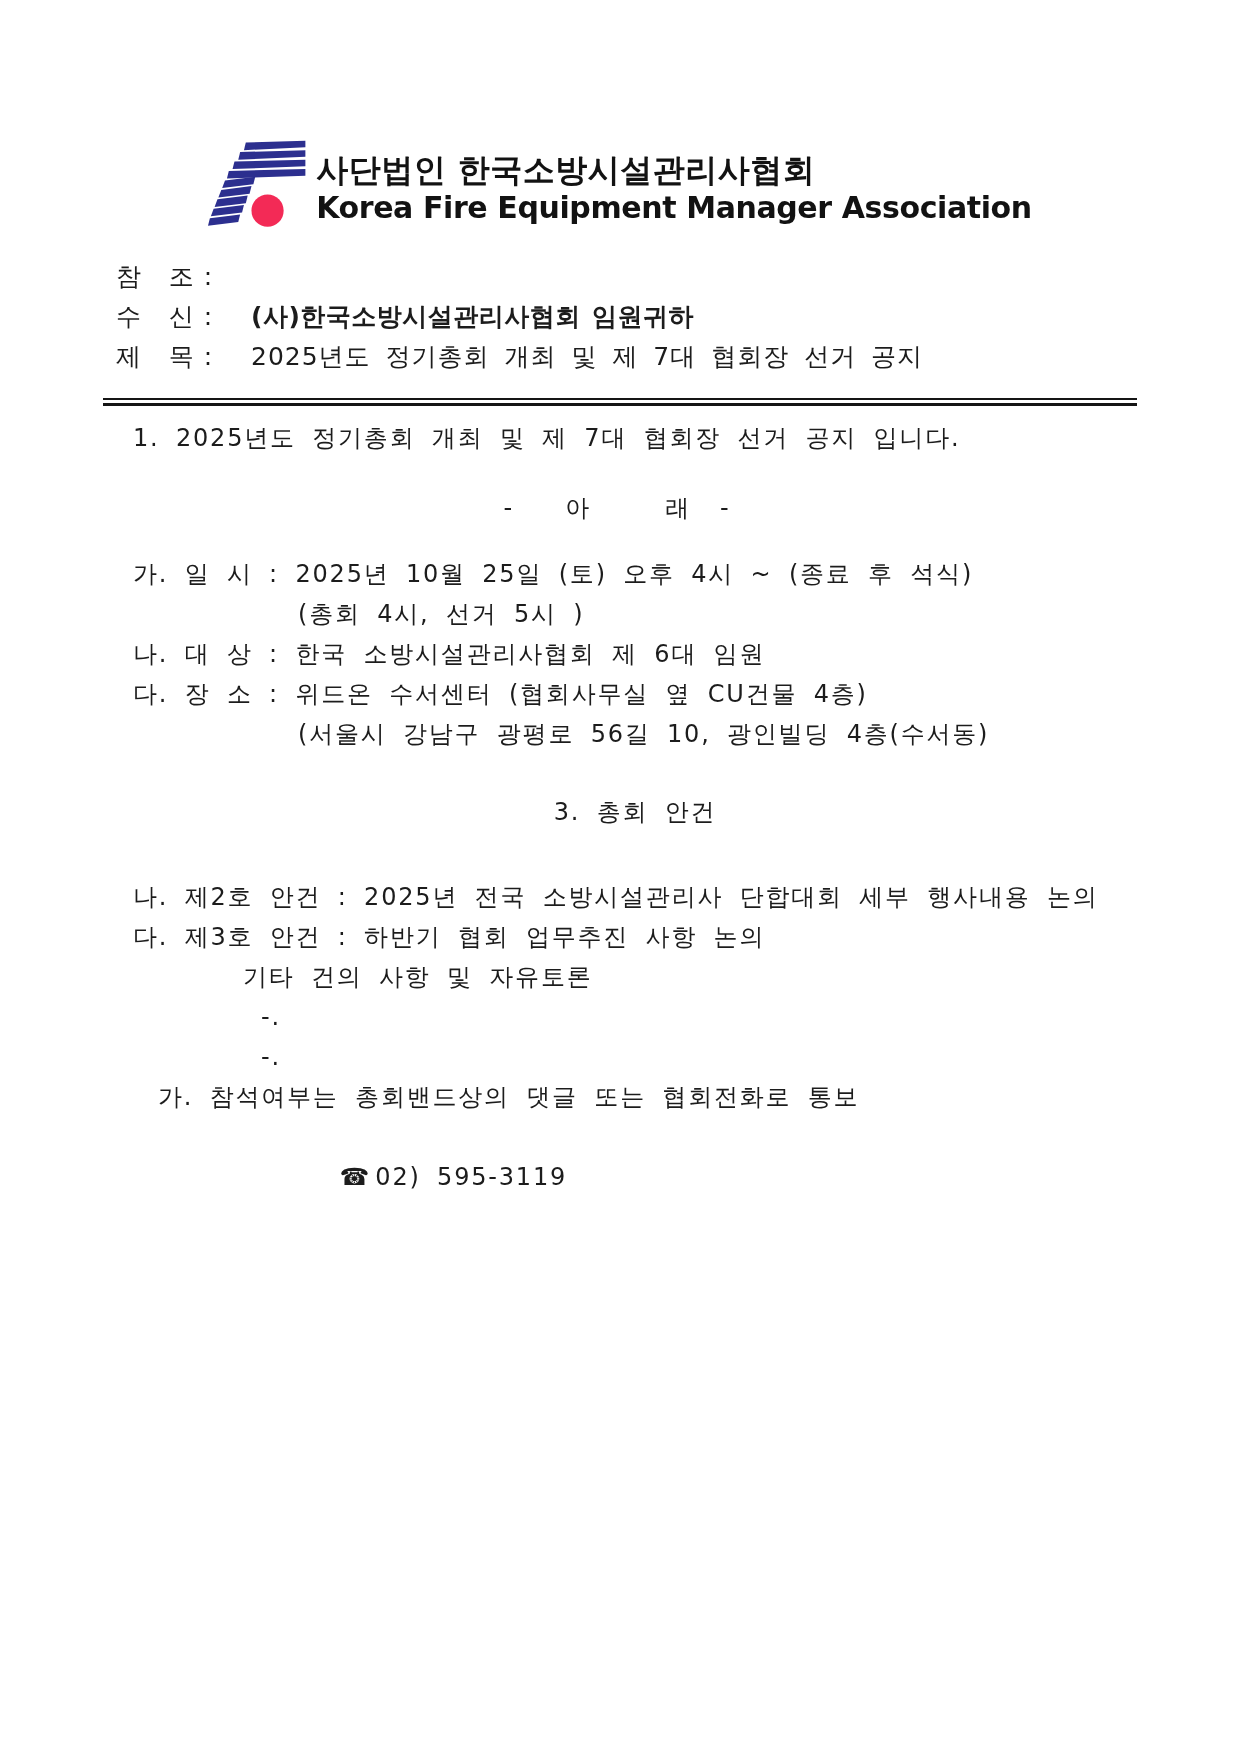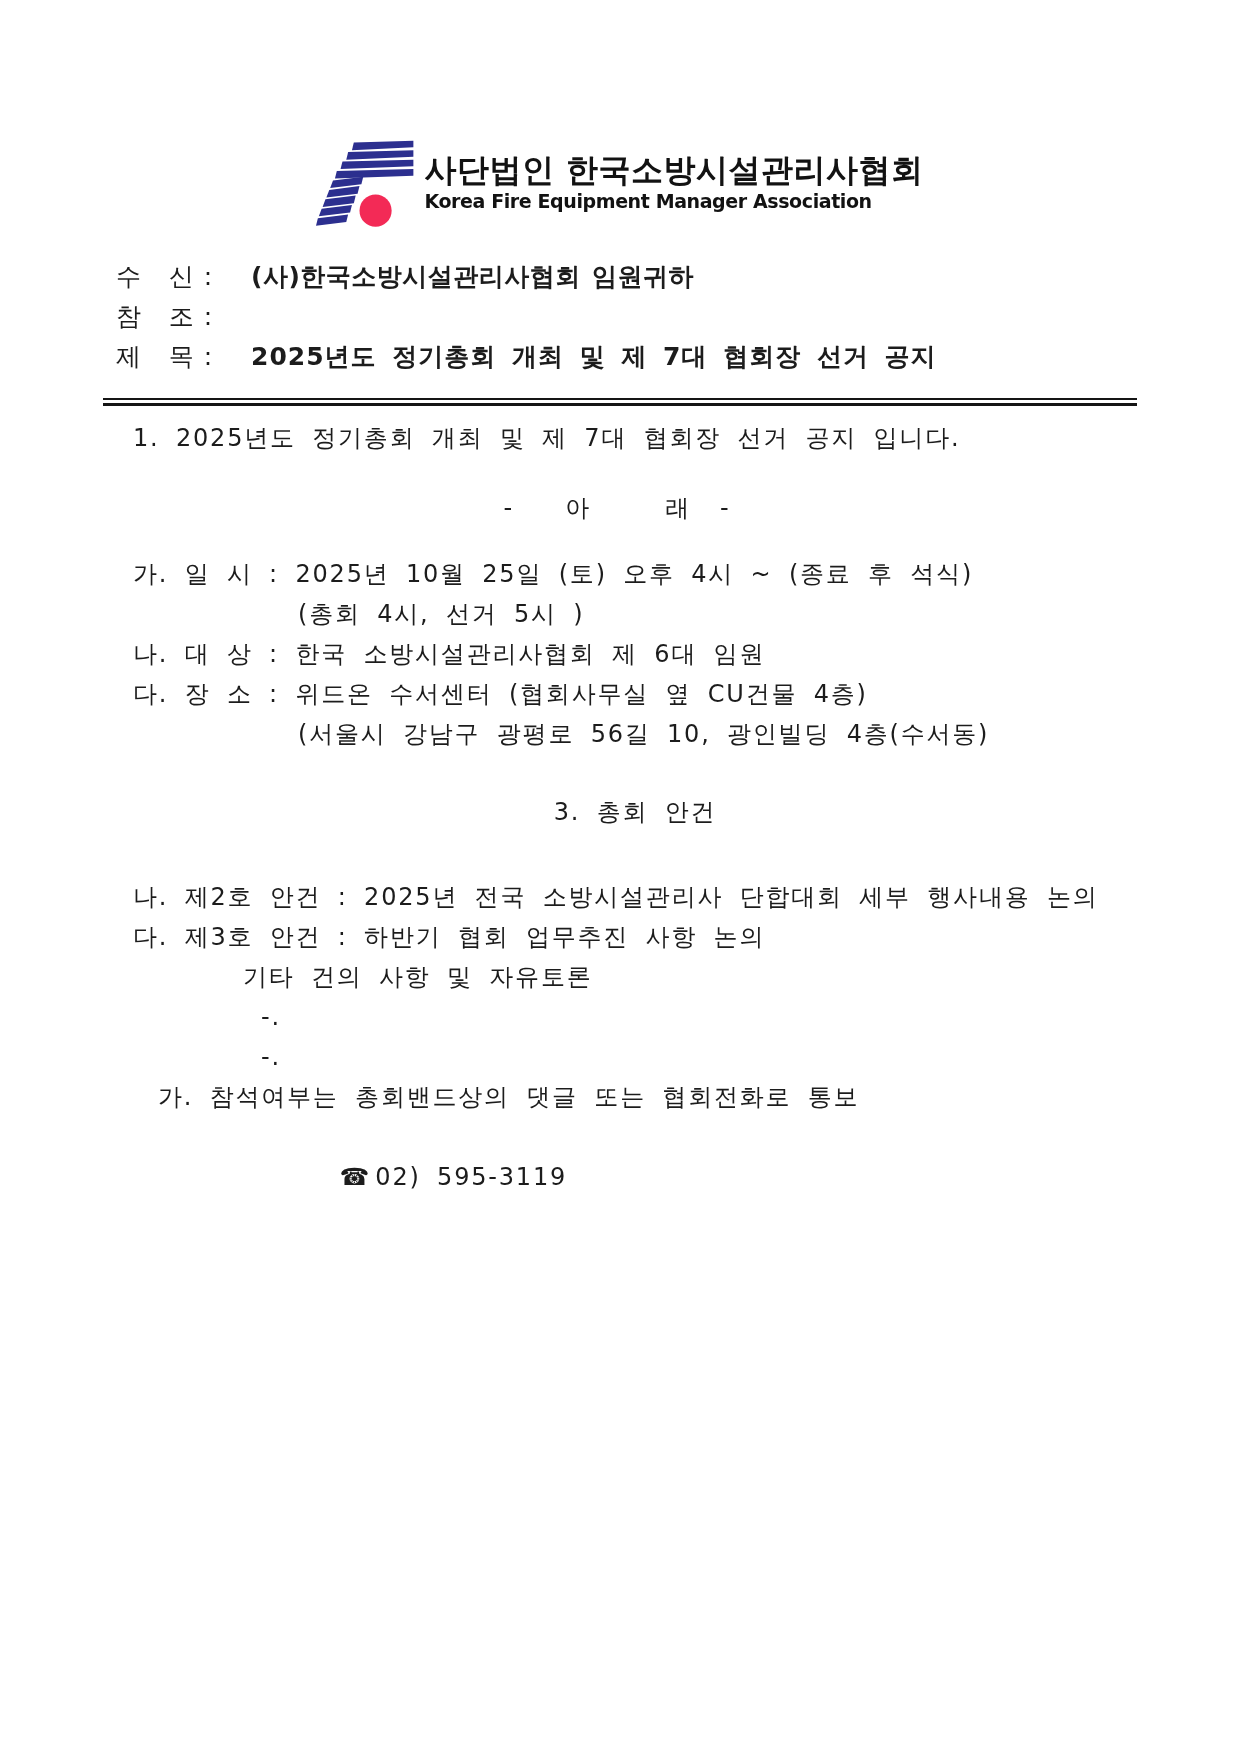--- a/index.html
+++ b/index.html
@@ -13,28 +13,28 @@
     box-sizing:border-box;
     padding:0 103px;
     overflow:hidden;
   }
 
   
   .logo-row { padding-top:140px; display:flex; justify-content:center; align-items:flex-start; gap:4px; }
   .logo-mark svg { width:104px; height:96px; display:block; }
   .logo-text { display:flex; flex-direction:column; margin-top:10px; }
   .logo-ko { font-size:32px; font-weight:800; letter-spacing:0.5px; line-height:1.25; color:#121212; }
-  .logo-en { font-size:19px; font-weight:700; letter-spacing:-0.4px; line-height:1.2; color:#121212; }
+  .logo-en { font-size:30px; font-weight:700; letter-spacing:-0.4px; line-height:1.2; color:#121212; }
 
   
   .addr-block { margin-top:24px; }
   .addr-row { display:flex; align-items:baseline; height:40px; padding-left:13px; font-size:25px; }
   .addr-label { width:135px; white-space:pre; letter-spacing:1px; font-weight:500; flex:none; }
   .addr-value { white-space:pre; font-weight:600; letter-spacing:0.5px; word-spacing:2px; }
-  .subject-value { font-weight:700; letter-spacing:1px; word-spacing:6px; }
+  .subject-value { font-weight:400; letter-spacing:1px; word-spacing:6px; }
 
   .double-rule {
     margin-top:18px;
     height:3px;
     border-top:2px solid #151515;
     border-bottom:3px solid #151515;
   }
 
   
   .bodytext { font-size:24px; letter-spacing:1.8px; word-spacing:7px; line-height:40px; }
@@ -80,26 +80,26 @@
       </svg>
     </div>
     <div class="logo-text">
       <span class="logo-ko">사단법인 한국소방시설관리사협회</span>
       <span class="logo-en">Korea Fire Equipment Manager Association</span>
     </div>
   </div>
 
   <div class="addr-block">
     <div class="addr-row">
+      <span class="addr-label">참   조 :</span>
+      <span class="addr-value"></span>
+    </div>
+    <div class="addr-row">
       <span class="addr-label">수   신 :</span>
       <span class="addr-value">(사)한국소방시설관리사협회 임원귀하</span>
-    </div>
-    <div class="addr-row">
-      <span class="addr-label">참   조 :</span>
-      <span class="addr-value"></span>
     </div>
     <div class="addr-row">
       <span class="addr-label">제   목 :</span>
       <span class="addr-value subject-value">2025년도 정기총회 개최 및 제 7대 협회장 선거 공지</span>
     </div>
   </div>
 
   <div class="double-rule"></div>
 
   <div class="bodytext">

